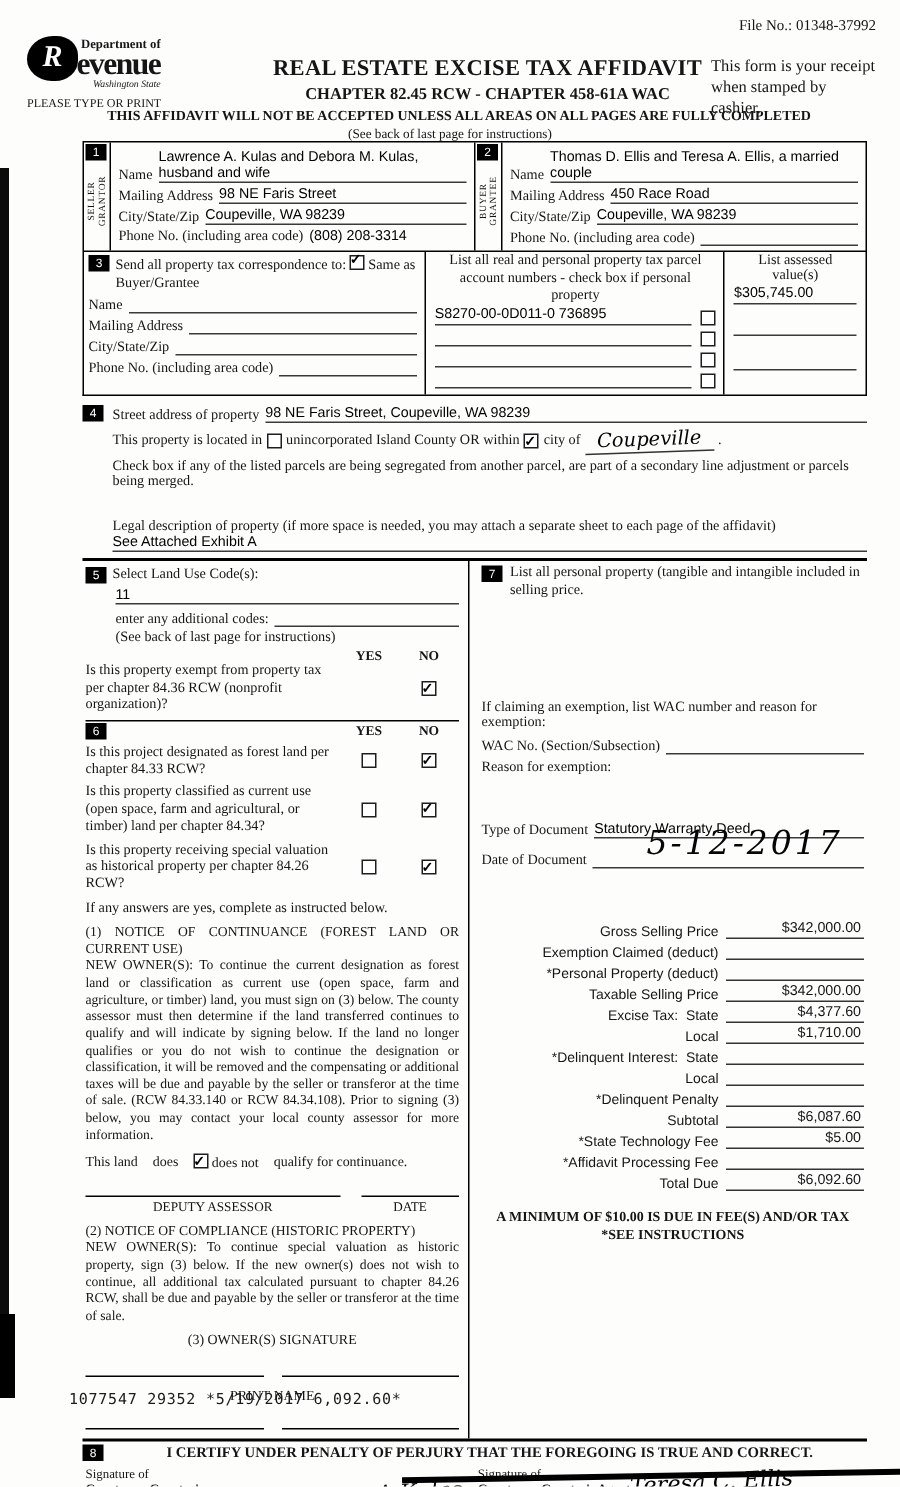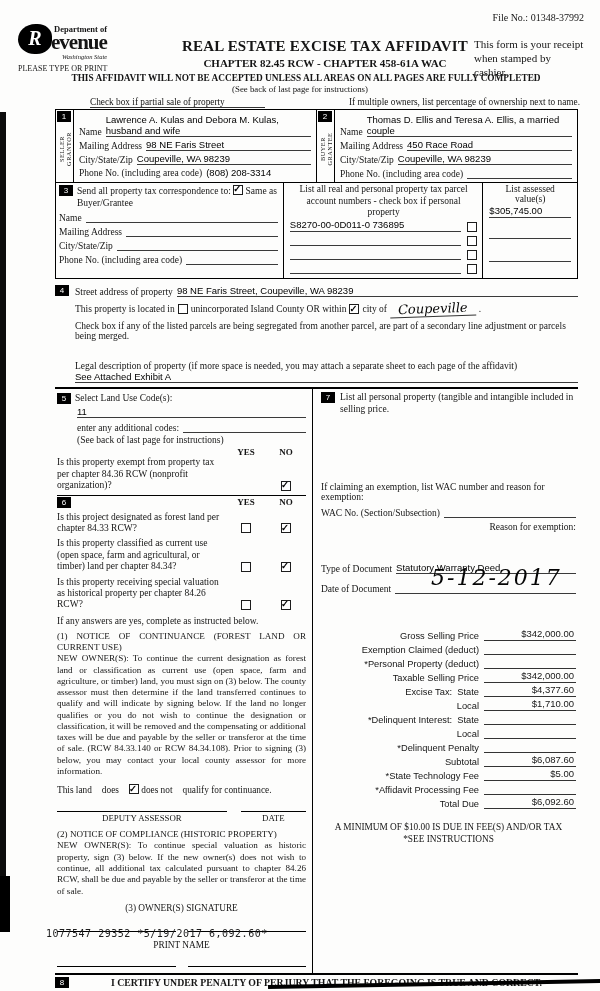--- a/index.html
+++ b/index.html
@@ -64,42 +64,42 @@
   .inline-gap > *{margin-right:3px;}
   .hw{font-family:"DejaVu Serif",serif;font-style:italic;color:#050505;}
   .hw-city{font-size:13px;transform:rotate(-2deg);display:inline-block;border-bottom:1px solid #333;padding:0 8px;}
   
   .main{display:flex;border-bottom:2.5px solid #000;}
   .colL{width:249px;border-right:1px solid #000;padding:3px 6px 6px 2px;}
   .colR{flex:1;padding:3px 2px 6px 8px;}
   .qhead{display:flex;margin-top:2px;}
   .qhead .sp{flex:1;}
   .ycol,.ncol{width:40px;text-align:center;font-weight:bold;font-size:9px;}
-  .qrow{display:flex;align-items:flex-end;margin-top:4px;}
+  .qrow{display:flex;align-items:center;margin-top:4px;}
   .qrow .qtxt{flex:1;line-height:1.2;}
   .qrow .ycell,.qrow .ncell{width:40px;text-align:center;padding-top:1px;}
   .rule{border-top:1px solid #000;margin-top:3px;}
   .para{font-size:9.1px;line-height:1.24;text-align:justify;margin-top:3px;}
   .land-row{display:flex;gap:10px;margin-top:7px;align-items:center;font-size:9.3px;}
   .sigline-pair{display:flex;gap:14px;margin-top:16px;}
   .sigline-pair .seg{border-top:1px solid #000;text-align:center;font-size:8.8px;padding-top:1px;}
   .seg1{flex:2.6;}.seg2{flex:1;}
   .ctr-label{text-align:center;font-size:9.3px;margin-top:6px;}
   .pair-lines{display:flex;gap:12px;margin-top:18px;}
   .pair-lines .seg{flex:1;border-top:1px solid #000;}
   
   .s7head{display:flex;gap:5px;align-items:flex-start;}
   .wac-row{display:flex;align-items:flex-end;margin-top:4px;}
   .doc-row{display:flex;align-items:flex-end;margin-top:4px;position:relative;}
   .hw-date-big{position:absolute;left:110px;top:-17px;font-size:22px;letter-spacing:2px;}
   .fin{margin-top:10px;}
   .fin-row{display:flex;align-items:flex-end;margin-top:1.5px;}
   .fin-label{width:158px;text-align:right;padding-right:5px;white-space:pre;font-family:"Liberation Sans",sans-serif;font-size:9.3px;}
   .fin-val{flex:1;border-bottom:1px solid #333;text-align:right;min-height:11.5px;font-family:"Liberation Sans",sans-serif;font-size:9.5px;padding-right:2px;}
-  .min-note{font-weight:normal;text-align:center;font-size:9.3px;margin-top:12px;line-height:1.3;}
+  .min-note{font-weight:bold;text-align:center;font-size:9.3px;margin-top:12px;line-height:1.3;}
   
   .sec8{padding:2px 0 2px 0;}
   .certify-row{display:flex;align-items:center;gap:6px;}
   .certify{flex:1;text-align:center;font-weight:bold;font-size:9.8px;}
   .sigcols{display:flex;margin-top:2px;}
   .sigcol{flex:1;padding:0 8px 0 2px;}
   .sigrow{display:flex;align-items:flex-end;margin-top:2px;}
   .siglabel2{font-size:8.6px;line-height:1.15;}
   .siglabel2 b{font-size:8.6px;}
   .hw-sig{font-size:15px;white-space:nowrap;transform:rotate(-3deg);display:inline-block;}
@@ -134,24 +134,20 @@
     </div>
     <div class="title-wrap">
       <div class="title">REAL ESTATE EXCISE TAX AFFIDAVIT</div>
       <div class="subtitle">CHAPTER 82.45 RCW - CHAPTER 458-61A WAC</div>
     </div>
     <div class="receipt-note">This form is your receipt when stamped by cashier.</div>
   </div>
 
   <div class="warning">THIS AFFIDAVIT WILL NOT BE ACCEPTED UNLESS ALL AREAS ON ALL PAGES ARE FULLY COMPLETED</div>
   <div class="see-back">(See back of last page for instructions)</div>
-  <div class="owners-row">
-    <span class="u">Check box if partial sale of property</span>
-    <span>If multiple owners, list percentage of ownership next to name.</span>
-  </div>
 
   <div class="form">
 
     <div class="parties">
       <div class="party">
         <div class="side">
           <div class="numbox">1</div>
           <div class="vert">
             <span>SELLER</span><br><span>GRANTOR</span>
           </div>
@@ -374,21 +370,21 @@
         <div class="s7head">
           <span class="numbox">7</span>
           <span style="line-height:1.25;">List all personal property (tangible and intangible included in selling price.</span>
         </div>
         <div style="height:66px;"></div>
         <div>If claiming an exemption, list WAC number and reason for exemption:</div>
         <div class="wac-row">
           <span class="flabel">WAC No. (Section/Subsection)</span>
           <span class="fline"></span>
         </div>
-        <div style="margin-top:4px;text-align:right;">Reason for exemption:</div>
+        <div style="margin-top:4px;">Reason for exemption:</div>
         <div style="height:26px;"></div>
         <div class="doc-row">
           <span class="flabel">Type of Document</span>
           <span class="fline"><span class="typed">Statutory Warranty Deed</span></span>
         </div>
         <div class="doc-row" style="margin-top:8px;">
           <span class="flabel">Date of Document</span>
           <span class="fline"></span>
           <span class="hw hw-date-big">5-12-2017</span>
         </div>

